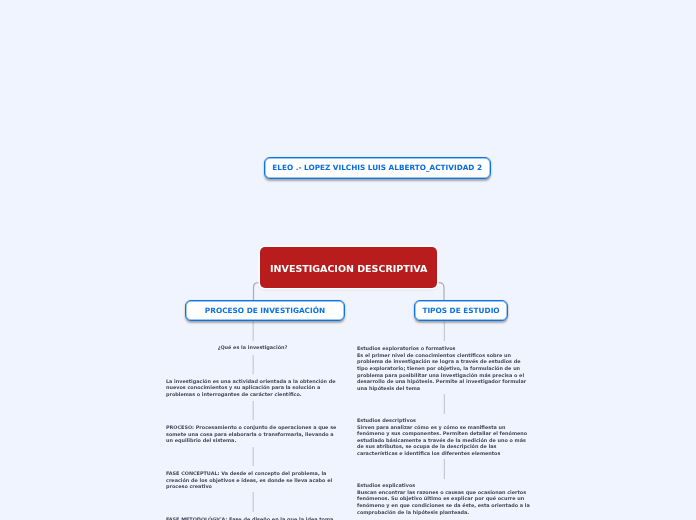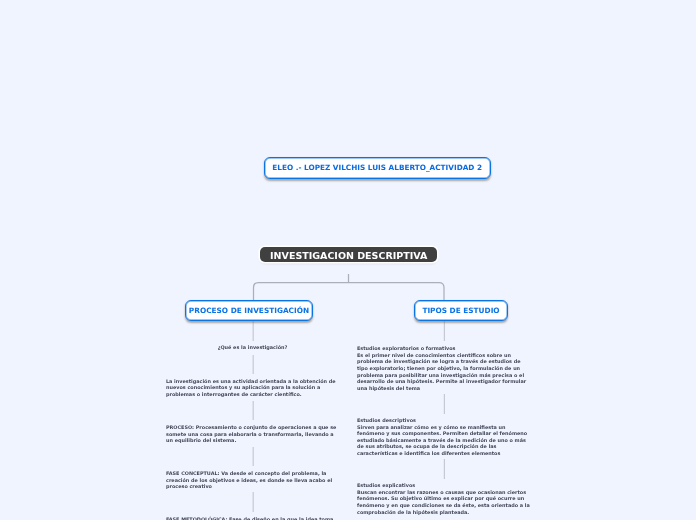--- a/index.html
+++ b/index.html
@@ -10,30 +10,30 @@
   svg.links{position:absolute;left:0;top:0;width:696px;height:520px;}
 
   .node{position:absolute;box-sizing:border-box;white-space:nowrap;}
 
   .title-node{left:263.6px;top:156.6px;width:227.2px;height:22.2px;background:#ffffff;
       border:1.6px solid #0b74e4;border-radius:6px;
       box-shadow:inset 0 0 0 .7px rgba(11,116,228,.55),0 1.5px 2px rgba(110,100,92,.55);}
   .title-node .lbl{position:absolute;left:0;right:0;top:50%;transform:translateY(-50%) translateY(-0.9px);
       text-align:center;color:#0b6ce2;font-weight:bold;font-size:7.3px;}
 
-  .root-node{left:260px;top:247px;width:177.4px;height:15px;background:#404040;
+  .root-node{left:260px;top:247px;width:177.4px;height:41px;background:#b91c1c;
       border-radius:5px;box-shadow:0 0 0 1.6px #ffffff,0 2px 2px rgba(110,100,92,.18);}
   .root-node .lbl{position:absolute;left:0;right:0;top:50%;transform:translateY(-50%);
       text-align:center;color:#ffffff;font-weight:bold;font-size:9.5px;}
 
   .branch-node{background:#ffffff;border:1.6px solid #0b74e4;border-radius:6px;
       box-shadow:inset 0 0 0 .7px rgba(11,116,228,.55),0 1.5px 2px rgba(110,100,92,.55);}
   .branch-node .lbl{position:absolute;left:0;right:0;top:50%;transform:translateY(-50%) translateY(-0.1px);
       text-align:center;color:#0b74e4;font-weight:bold;font-size:7.35px;}
-  #branch-0{left:185px;top:300px;width:128px;height:21.4px;}
+  #branch-0{left:185px;top:300px;width:160px;height:21.4px;}
   #branch-1{left:398px;top:300px;width:94px;height:21.4px;margin-left:16px;}
 
   .leaf{position:absolute;width:173px;color:#43485a;font-size:4.9px;line-height:6.6px;
         font-weight:bold;white-space:pre-wrap;}
   .col-left .leaf{left:166px;}
   .col-right .leaf{left:357px;}
   .leaf.centered{text-align:center;}
 </style>
 </head>
 <body>

